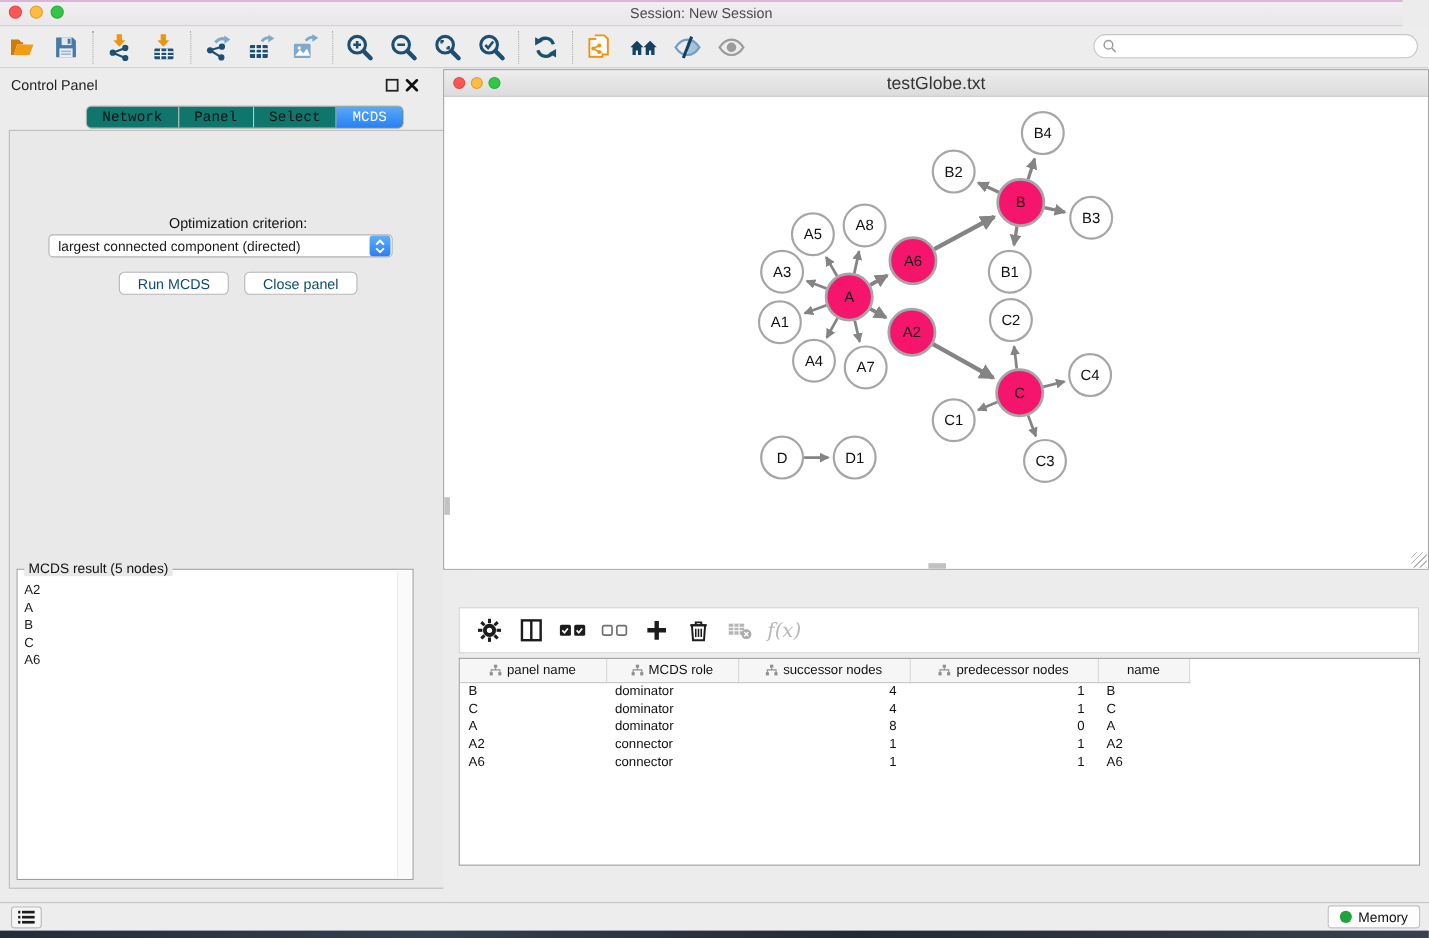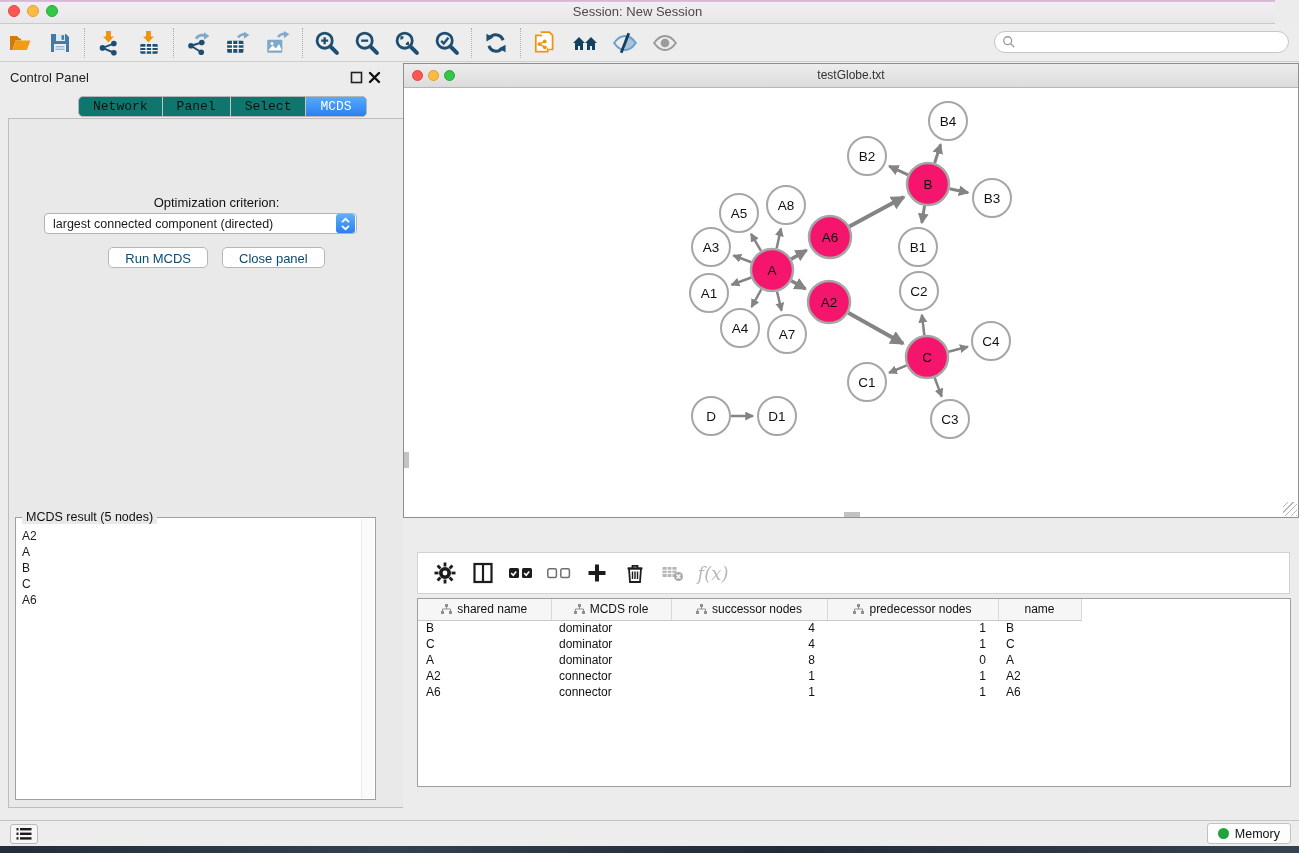--- a/index.html
+++ b/index.html
@@ -48,21 +48,21 @@
   .legend { position:absolute; left:6px; top:-8px; background:#e9e9e9; padding:0 4px; font-size:12.5px; color:#111; }
   .listbox { position:absolute; left:1px; top:6px; bottom:1px; right:14px; background:#fff; font-size:12px; padding:4px 0 0 5px; line-height:16px; }
   .scrolltrack { position:absolute; top:1px; bottom:1px; right:1px; width:13px; background:#fafafa; border-left:1px solid #ececec; }
 
   
   .netwin { position:absolute; left:403px; top:63px; width:896px; height:455px; background:#fff; border:1px solid #8f8f8f; }
   .nettitle { position:absolute; left:0; top:0; width:100%; height:24px;
     background:linear-gradient(#ededed,#dcdcdc); border-bottom:1px solid #b6b6b6; }
   .nettitle .tl { top:6px; width:11px; height:11px; }
   .nettitle .tl.red { left:8px; } .nettitle .tl.yel { left:24px; } .nettitle .tl.grn { left:40px; }
-  .nettitletext { position:absolute; left:0; right:0; top:4px; text-align:center; font-size:12px; color:#333; }
+  .nettitletext { position:absolute; left:0; right:0; top:4px; text-align:center; font-size:16px; color:#333; }
   .netcanvas { position:absolute; left:0; top:24px; width:894px; height:429px; background:#fff; }
   .scrollmark-v { position:absolute; left:0; top:364px; width:5px; height:16px; background:#c2c2c2; }
   .scrollmark-h { position:absolute; left:440px; bottom:0; width:16px; height:5px; background:#c2c2c2; }
   .grip { position:absolute; right:1px; bottom:1px; width:14px; height:14px;
     background:repeating-linear-gradient(135deg, transparent 0 3px, #b5b5b5 3px 4px); }
 
   
   .tpanel { position:absolute; left:403px; top:518px; width:896px; height:302px; background:#ececec; }
   .tpanel .pheader { height:28px; }
   #tp-float { right:26px; } #tp-close { right:8px; }
@@ -451,21 +451,21 @@
             <th style="width: 133px;">
               <span class="thwrap">
                 <svg width="11" height="11" viewBox="0 0 11 11">
                   <g fill="#8f8f8f">
                     <rect x="4" y="0" width="3" height="3"></rect>
                     <rect x="0" y="7" width="3" height="3"></rect>
                     <rect x="8" y="7" width="3" height="3"></rect>
                   </g>
                   <path d="M5.5 3v2M1.5 7V5h8v2" stroke="#8f8f8f" fill="none"></path>
                 </svg>
-                <span>shared name</span>
+                <span>panel name</span>
               </span>
             </th>
             <th style="width: 120px;">
               <span class="thwrap">
                 <svg width="11" height="11" viewBox="0 0 11 11">
                   <g fill="#8f8f8f">
                     <rect x="4" y="0" width="3" height="3"></rect>
                     <rect x="0" y="7" width="3" height="3"></rect>
                     <rect x="8" y="7" width="3" height="3"></rect>
                   </g>

